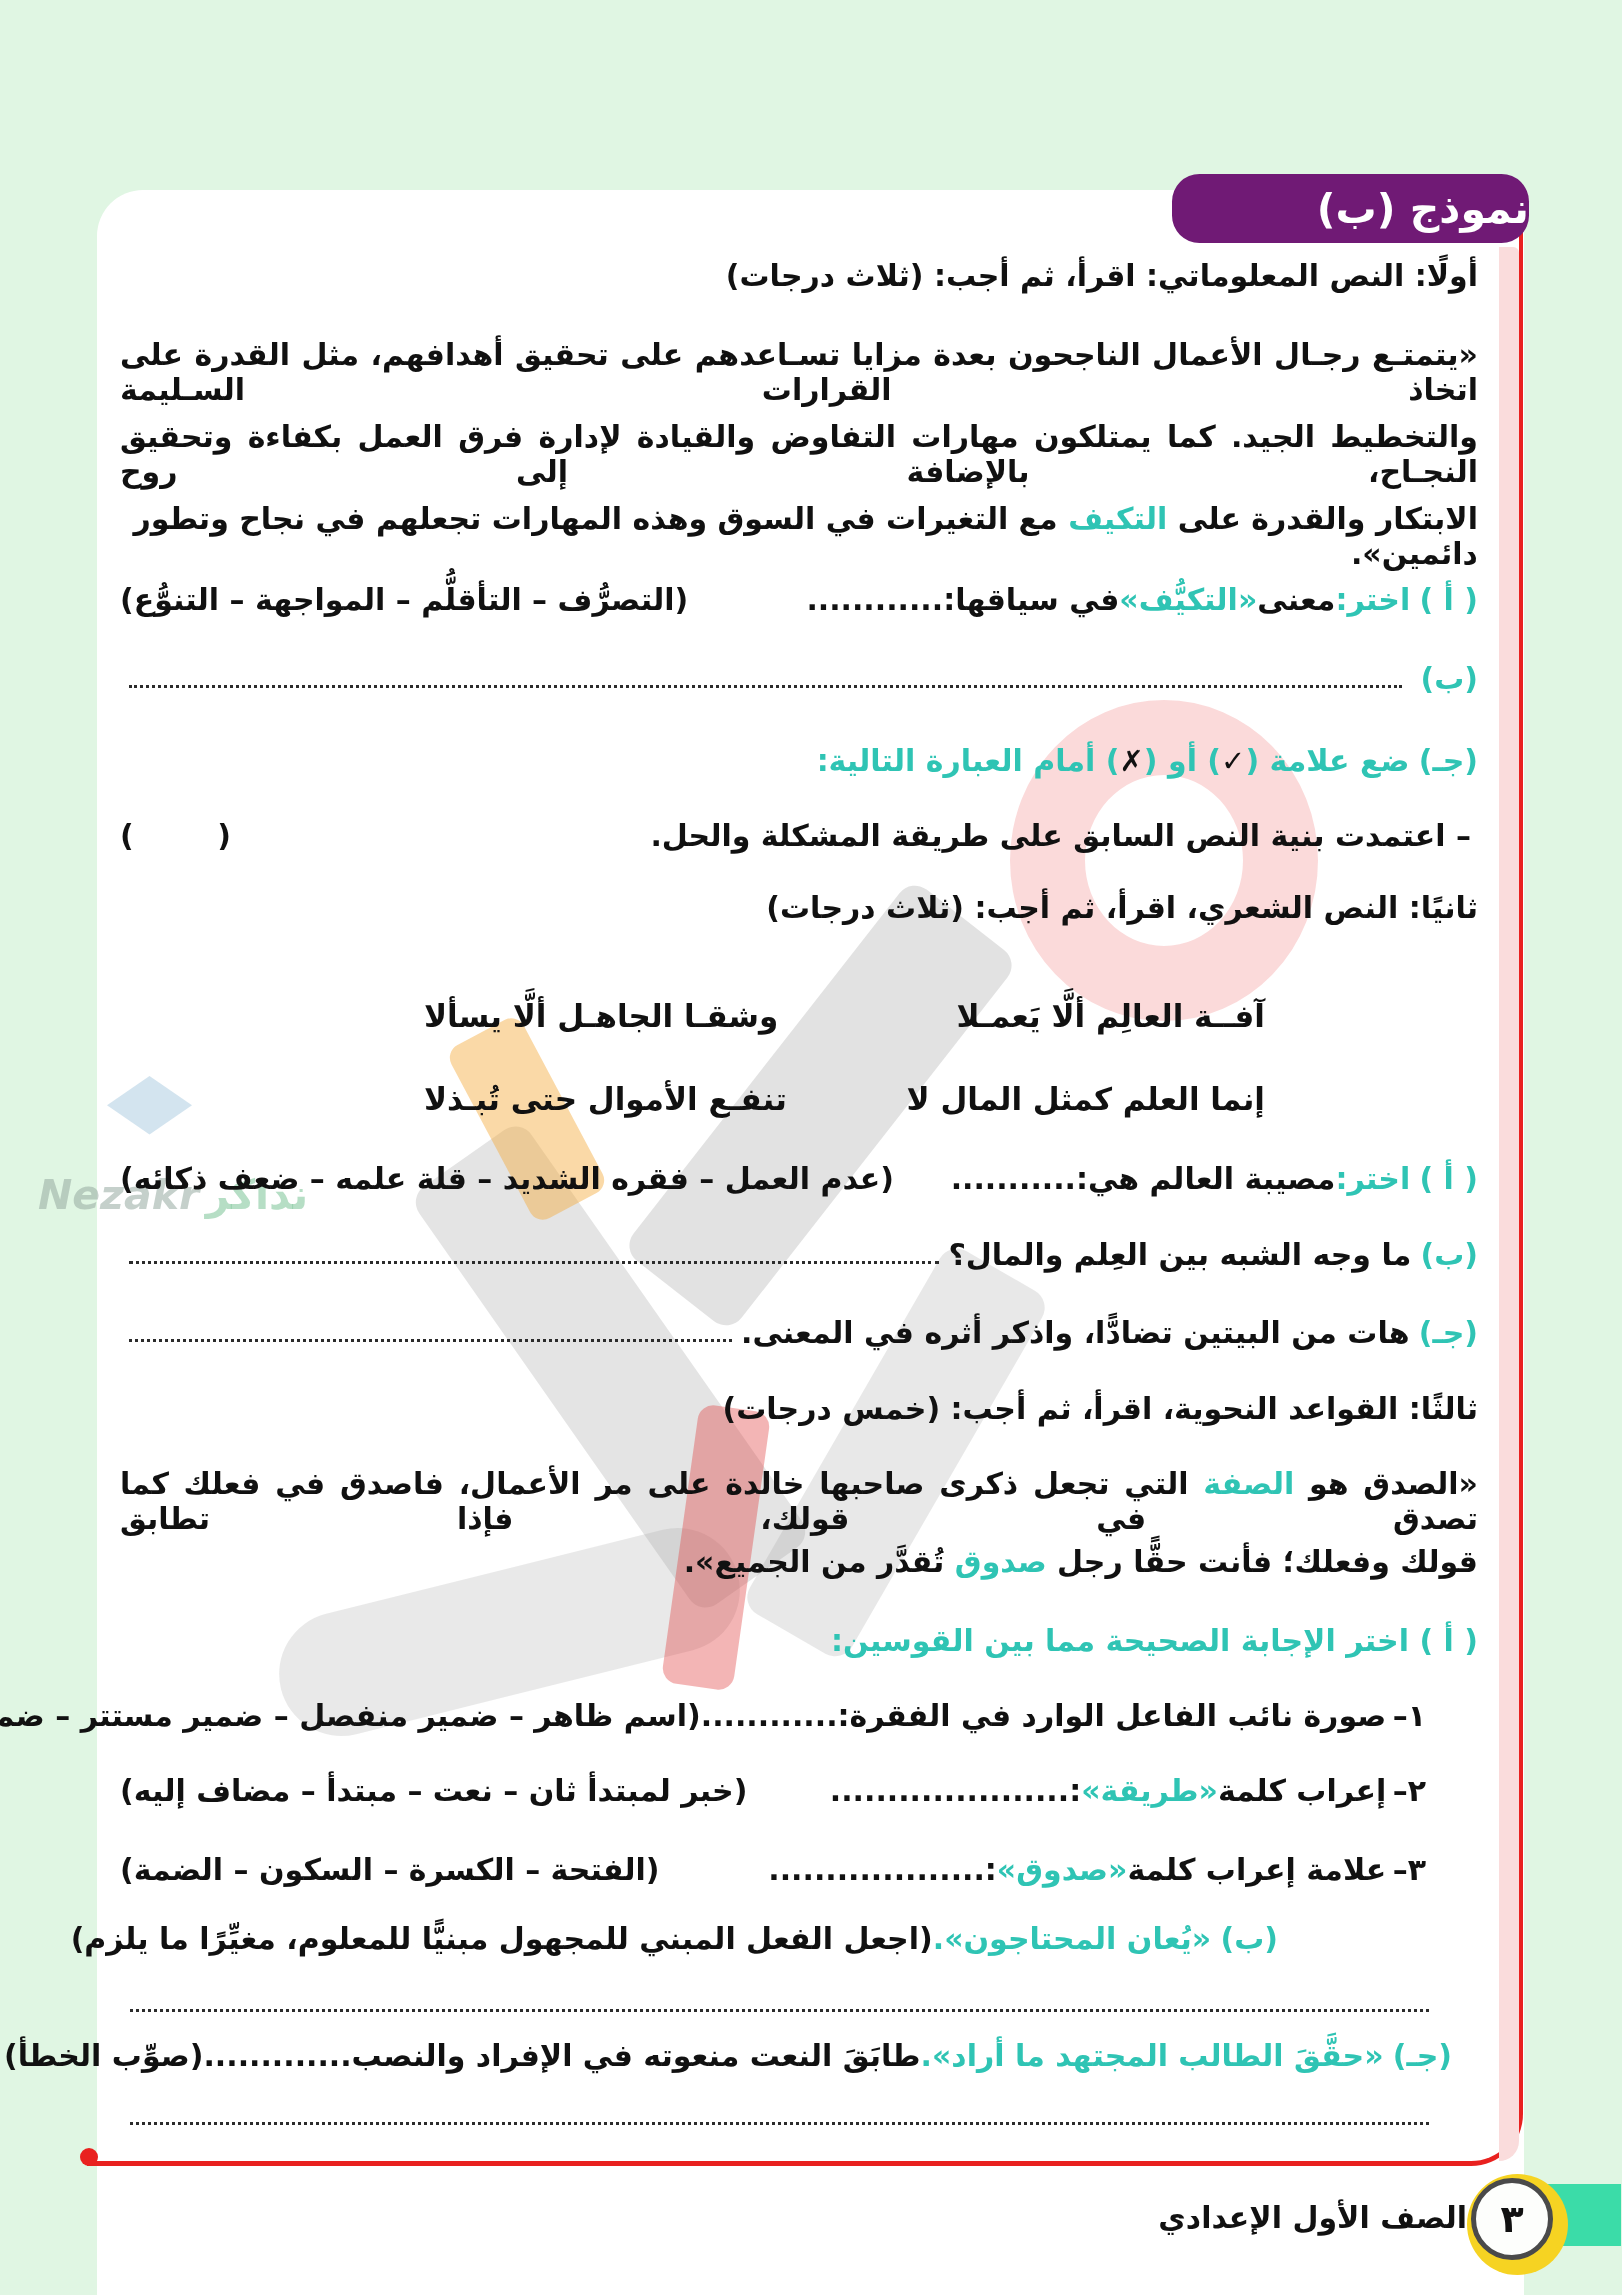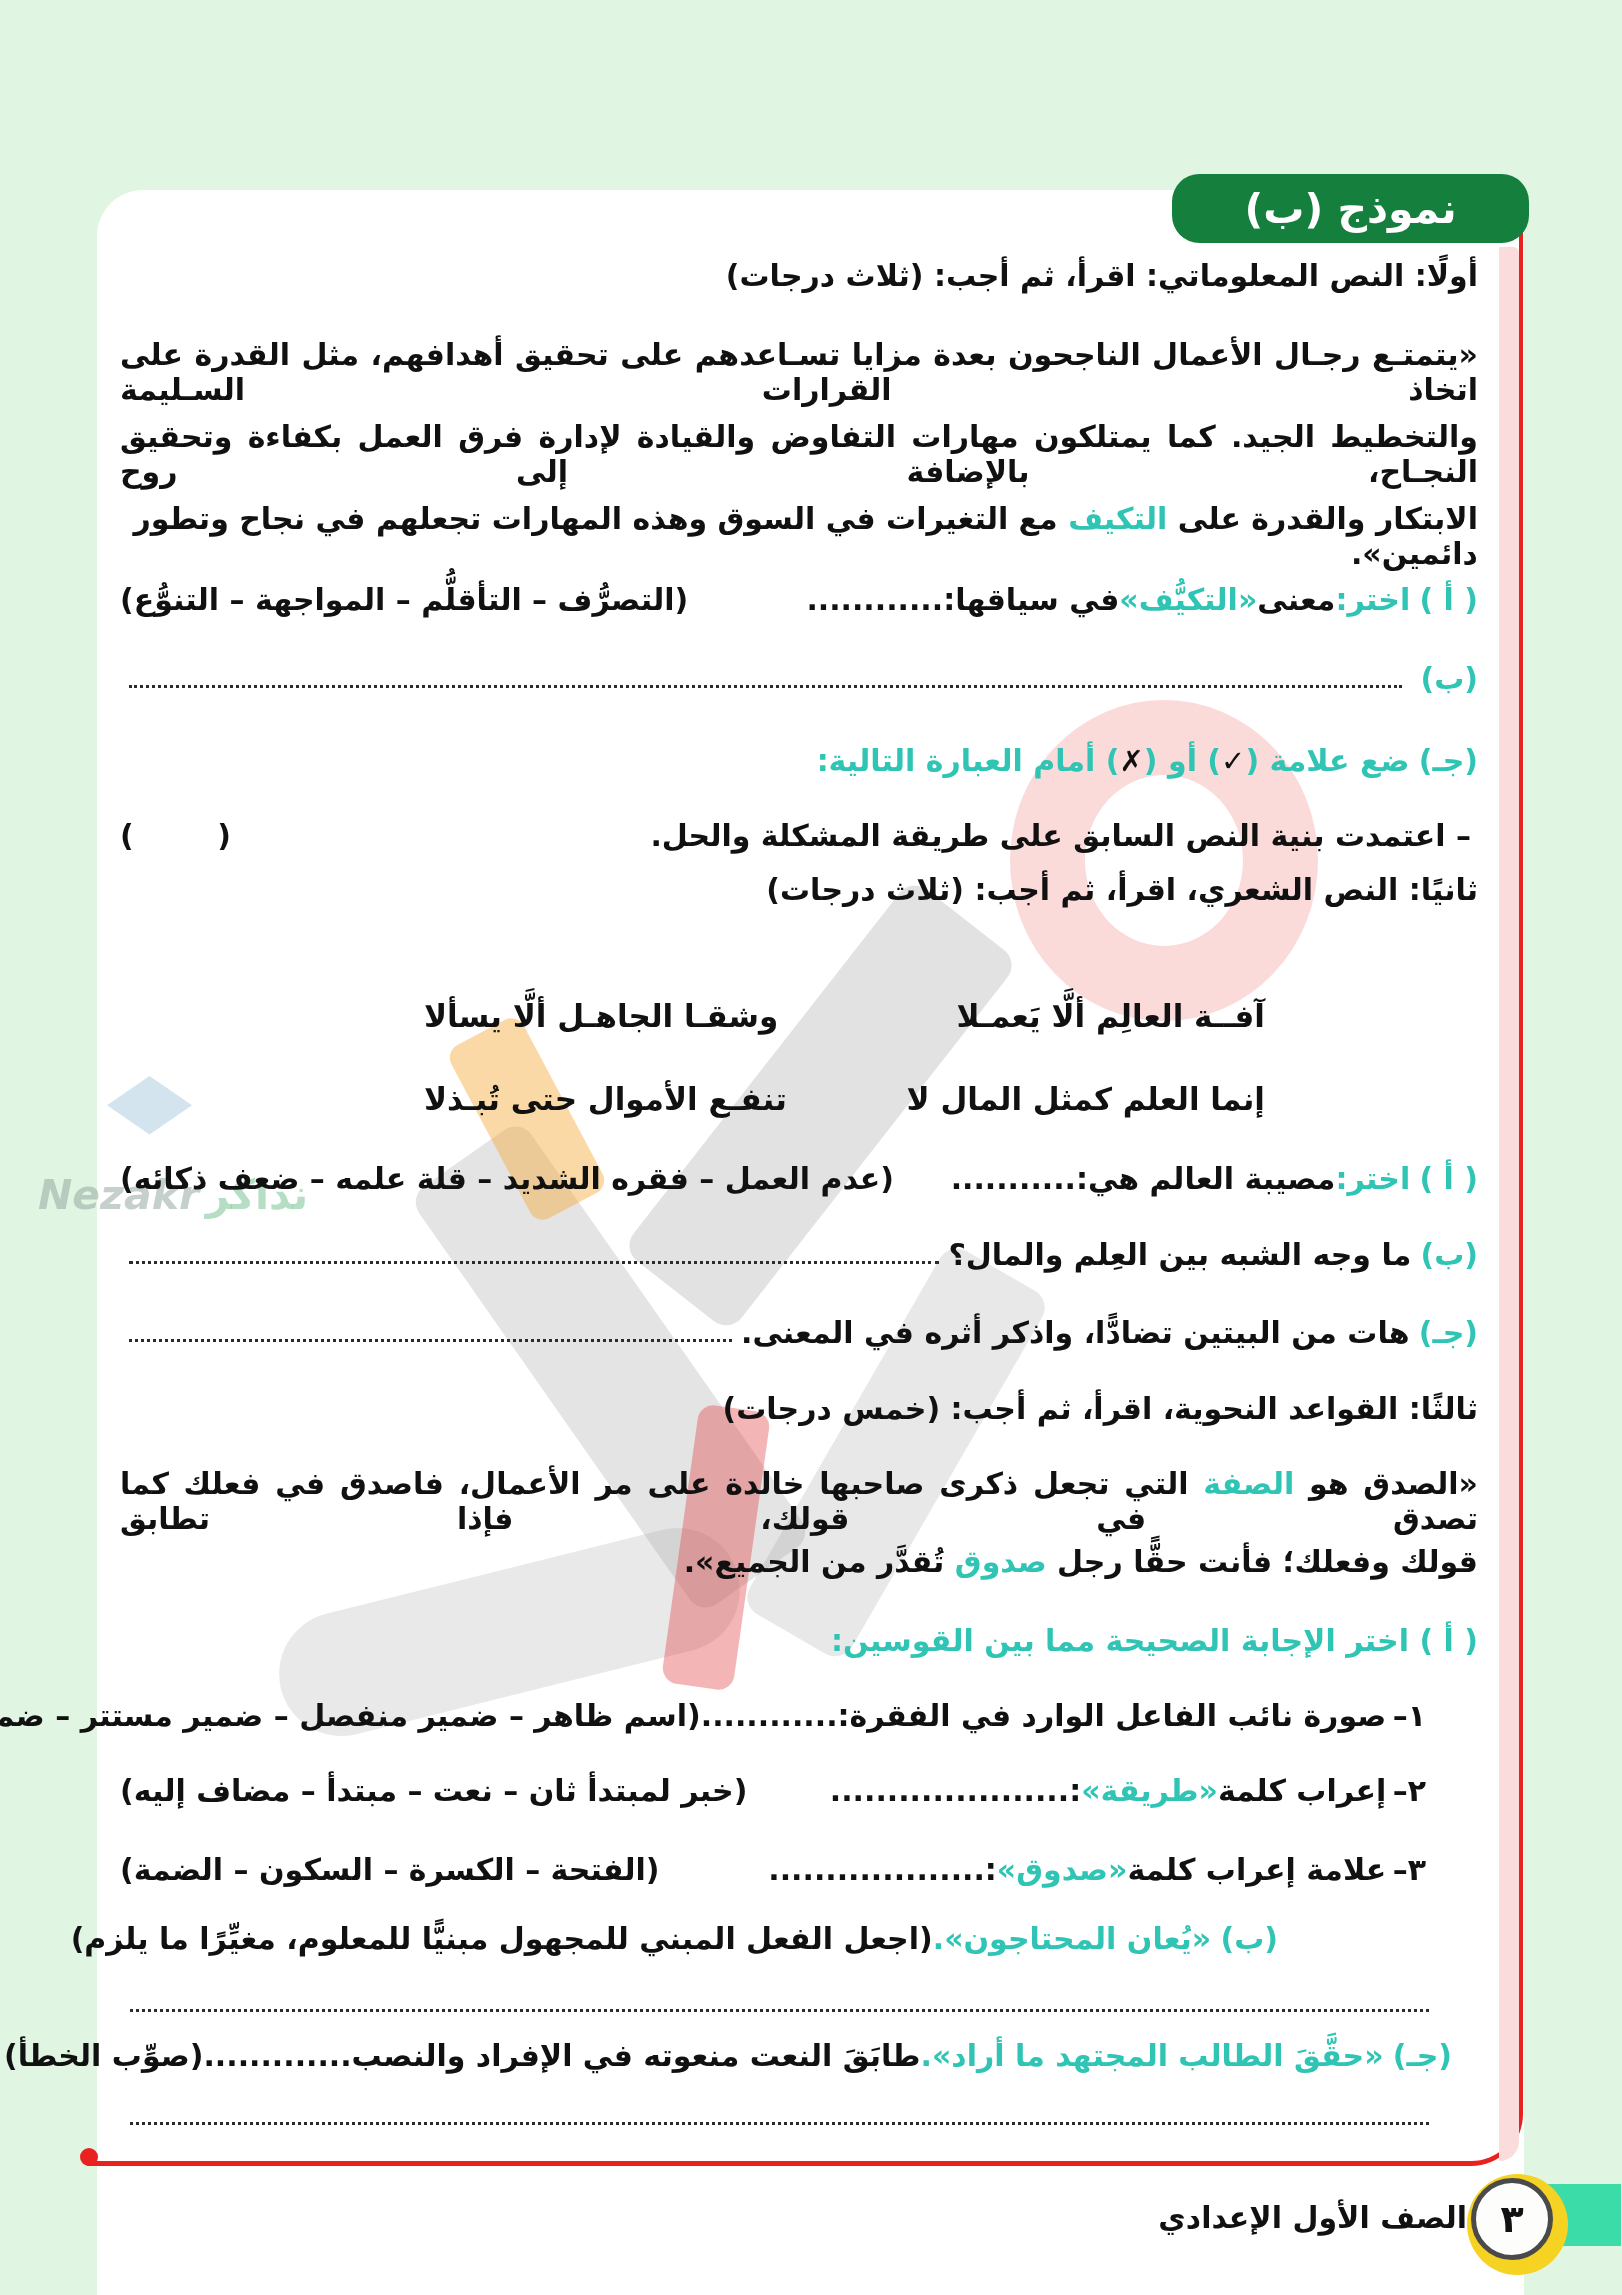--- a/index.html
+++ b/index.html
@@ -5,21 +5,21 @@
   html,body{margin:0;padding:0;}
   body{background:#e0f6e3;font-family:"DejaVu Sans",sans-serif;}
   .page{position:relative;width:1623px;height:2295px;background:#e0f6e3;overflow:hidden;direction:rtl;}
   
   .card{position:absolute;left:98px;top:190px;width:1427px;height:2106px;background:#ffffff;border-top-left-radius:46px;z-index:0;}
   
   .frame{position:absolute;left:88px;top:216px;width:1432px;height:1945px;border-right:4.6px solid #e9211f;border-bottom:5.9px solid #e9211f;border-bottom-right-radius:52px;z-index:3;pointer-events:none;}
   .frame .pink-strip{position:absolute;right:0;top:31px;bottom:0;width:19.6px;background:#fadcdc;border-bottom-right-radius:41px;border-top-right-radius:11.8px;}
   .frame-cap{position:absolute;left:81px;top:2148px;width:18.3px;height:18.3px;border-radius:50%;background:#e9211f;z-index:3;}
   
-  .badge{position:absolute;left:1173px;top:174px;width:357px;height:69px;background:#15803d;border-radius:27.5px;display:flex;align-items:center;justify-content:center;z-index:4;}
+  .badge{position:absolute;left:1173px;top:174px;width:357px;height:69px;background:#701a75;border-radius:27.5px;display:flex;align-items:center;justify-content:flex-start;z-index:4;}
   .badge span{color:#ffffff;font-weight:bold;font-size:41px;}
   
   .row{position:absolute;right:144px;left:121px;display:flex;align-items:flex-end;font-weight:bold;font-size:30px;color:#111;z-index:2;white-space:nowrap;}
   .block{position:absolute;right:144px;left:121px;font-weight:bold;font-size:30px;color:#111;z-index:2;}
   .just{text-align:justify;text-align-last:justify;}
   .teal{color:#2fc4b4;}
   .marker{color:#2fc4b4;margin-left:9.2px;}
   .num{margin-left:6.5px;}
   .dots-fill{flex:1;border-bottom:3.9px dotted #2b2b2b;margin:0 9.2px 7.9px 9.2px;min-width:33px;}
   .spacer{flex:1;}
@@ -114,21 +114,21 @@
     <span class="mark-glyph">✗</span>
     <span>) أمام العبارة التالية:</span>
   </div>
 
   <div class="row" style="top:818px;right:151px;">
     <span>– اعتمدت بنية النص السابق على طريقة المشكلة والحل.</span>
     <span class="spacer"></span>
     <span style="white-space:pre;">(        )</span>
   </div>
 
-  <div class="row" style="top:872px;text-align:center;">
+  <div class="row" style="top:890px;text-align:center;">
     <span>ثانيًا: النص الشعري، اقرأ، ثم أجب: (ثلاث درجات)</span>
   </div>
 
   <div class="poetry" style="top:998px;">
     <span>آفــة العالِم ألَّا يَعمـلا</span>
     <span>وشقـا الجاهـل ألَّا يسألا</span>
   </div>
   <div class="poetry" style="top:1081px;">
     <span>إنما العلم كمثل المال لا</span>
     <span>تنفـع الأموال حتى تُبـذلا</span>

